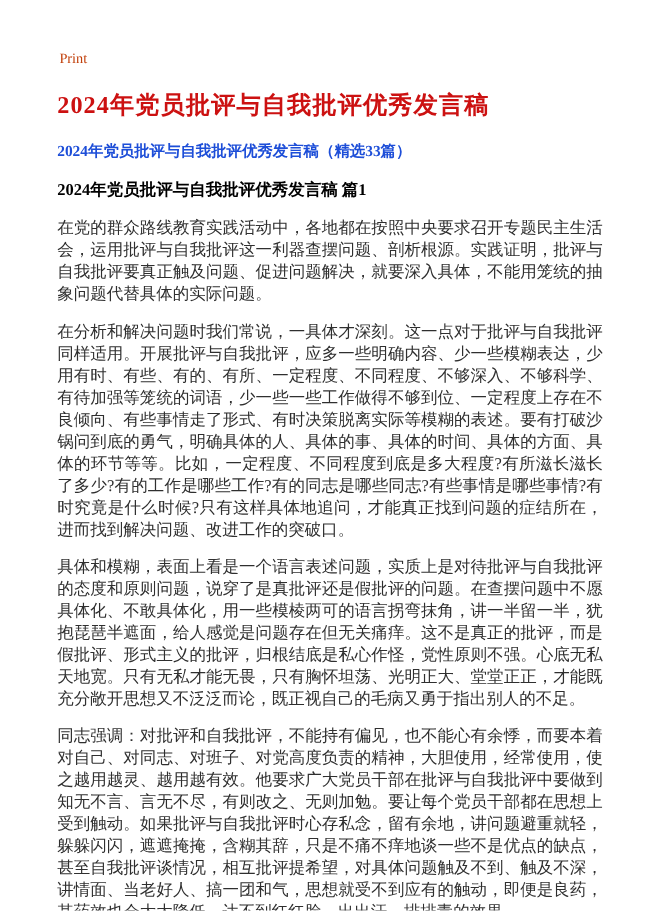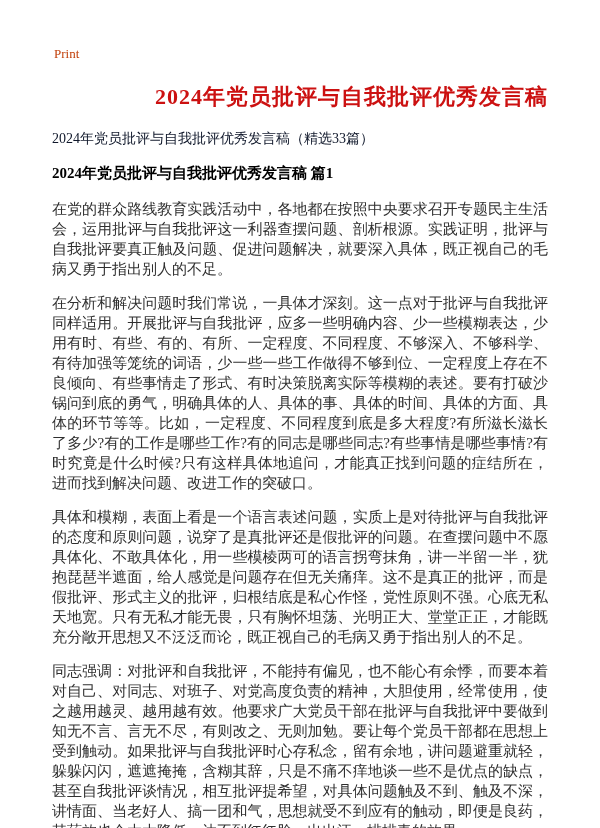--- a/index.html
+++ b/index.html
@@ -22,29 +22,29 @@
     font-family: "Liberation Serif", serif;
     font-size: 13px;
     color: #c2410c;
     display: inline-block;
     margin: 0 0 14px 2px;
     cursor: pointer;
   }
   .doc-title {
     font-size: 22px;
     font-weight: bold;
-    text-align: right;
+    text-align: left;
     color: #cc1111;
     margin: 6px 0 18px 0;
     letter-spacing: 1px;
   }
   .doc-subtitle {
     font-size: 14px;
-    font-weight: normal;
-    color: #0f172a;
+    font-weight: bold;
+    color: #1d4ed8;
     margin: 0 0 16px 0;
   }
   .section-heading {
     font-size: 15px;
     font-weight: bold;
     color: #000000;
     margin: 0 0 16px 0;
   }
   .body-para {
     font-size: 15px;
@@ -61,20 +61,20 @@
 
 <div class="page">
   <span class="print-link">Print</span>
 
   <h1 class="doc-title">2024年党员批评与自我批评优秀发言稿</h1>
 
   <p class="doc-subtitle">2024年党员批评与自我批评优秀发言稿（精选33篇）</p>
 
   <h2 class="section-heading">2024年党员批评与自我批评优秀发言稿 篇1</h2>
 
-  <p class="body-para">在党的群众路线教育实践活动中，各地都在按照中央要求召开专题民主生活会，运用批评与自我批评这一利器查摆问题、剖析根源。实践证明，批评与自我批评要真正触及问题、促进问题解决，就要深入具体，既正视自己的毛病又勇于指出别人的不足。</p>
+  <p class="body-para">在党的群众路线教育实践活动中，各地都在按照中央要求召开专题民主生活会，运用批评与自我批评这一利器查摆问题、剖析根源。实践证明，批评与自我批评要真正触及问题、促进问题解决，就要深入具体，不能用笼统的抽象问题代替具体的实际问题。</p>
 
   <p class="body-para">在分析和解决问题时我们常说，一具体才深刻。这一点对于批评与自我批评同样适用。开展批评与自我批评，应多一些明确内容、少一些模糊表达，少用有时、有些、有的、有所、一定程度、不同程度、不够深入、不够科学、有待加强等笼统的词语，少一些一些工作做得不够到位、一定程度上存在不良倾向、有些事情走了形式、有时决策脱离实际等模糊的表述。要有打破沙锅问到底的勇气，明确具体的人、具体的事、具体的时间、具体的方面、具体的环节等等。比如，一定程度、不同程度到底是多大程度?有所滋长滋长了多少?有的工作是哪些工作?有的同志是哪些同志?有些事情是哪些事情?有时究竟是什么时候?只有这样具体地追问，才能真正找到问题的症结所在，进而找到解决问题、改进工作的突破口。</p>
 
   <p class="body-para">具体和模糊，表面上看是一个语言表述问题，实质上是对待批评与自我批评的态度和原则问题，说穿了是真批评还是假批评的问题。在查摆问题中不愿具体化、不敢具体化，用一些模棱两可的语言拐弯抹角，讲一半留一半，犹抱琵琶半遮面，给人感觉是问题存在但无关痛痒。这不是真正的批评，而是假批评、形式主义的批评，归根结底是私心作怪，党性原则不强。心底无私天地宽。只有无私才能无畏，只有胸怀坦荡、光明正大、堂堂正正，才能既充分敞开思想又不泛泛而论，既正视自己的毛病又勇于指出别人的不足。</p>
 
   <p class="body-para">同志强调：对批评和自我批评，不能持有偏见，也不能心有余悸，而要本着对自己、对同志、对班子、对党高度负责的精神，大胆使用，经常使用，使之越用越灵、越用越有效。他要求广大党员干部在批评与自我批评中要做到知无不言、言无不尽，有则改之、无则加勉。要让每个党员干部都在思想上受到触动。如果批评与自我批评时心存私念，留有余地，讲问题避重就轻，躲躲闪闪，遮遮掩掩，含糊其辞，只是不痛不痒地谈一些不是优点的缺点，甚至自我批评谈情况，相互批评提希望，对具体问题触及不到、触及不深，讲情面、当老好人、搞一团和气，思想就受不到应有的触动，即便是良药，其药效也会大大降低，达不到红红脸、出出汗、排排毒的效果。</p>
 </div>
 
 </body></html>

